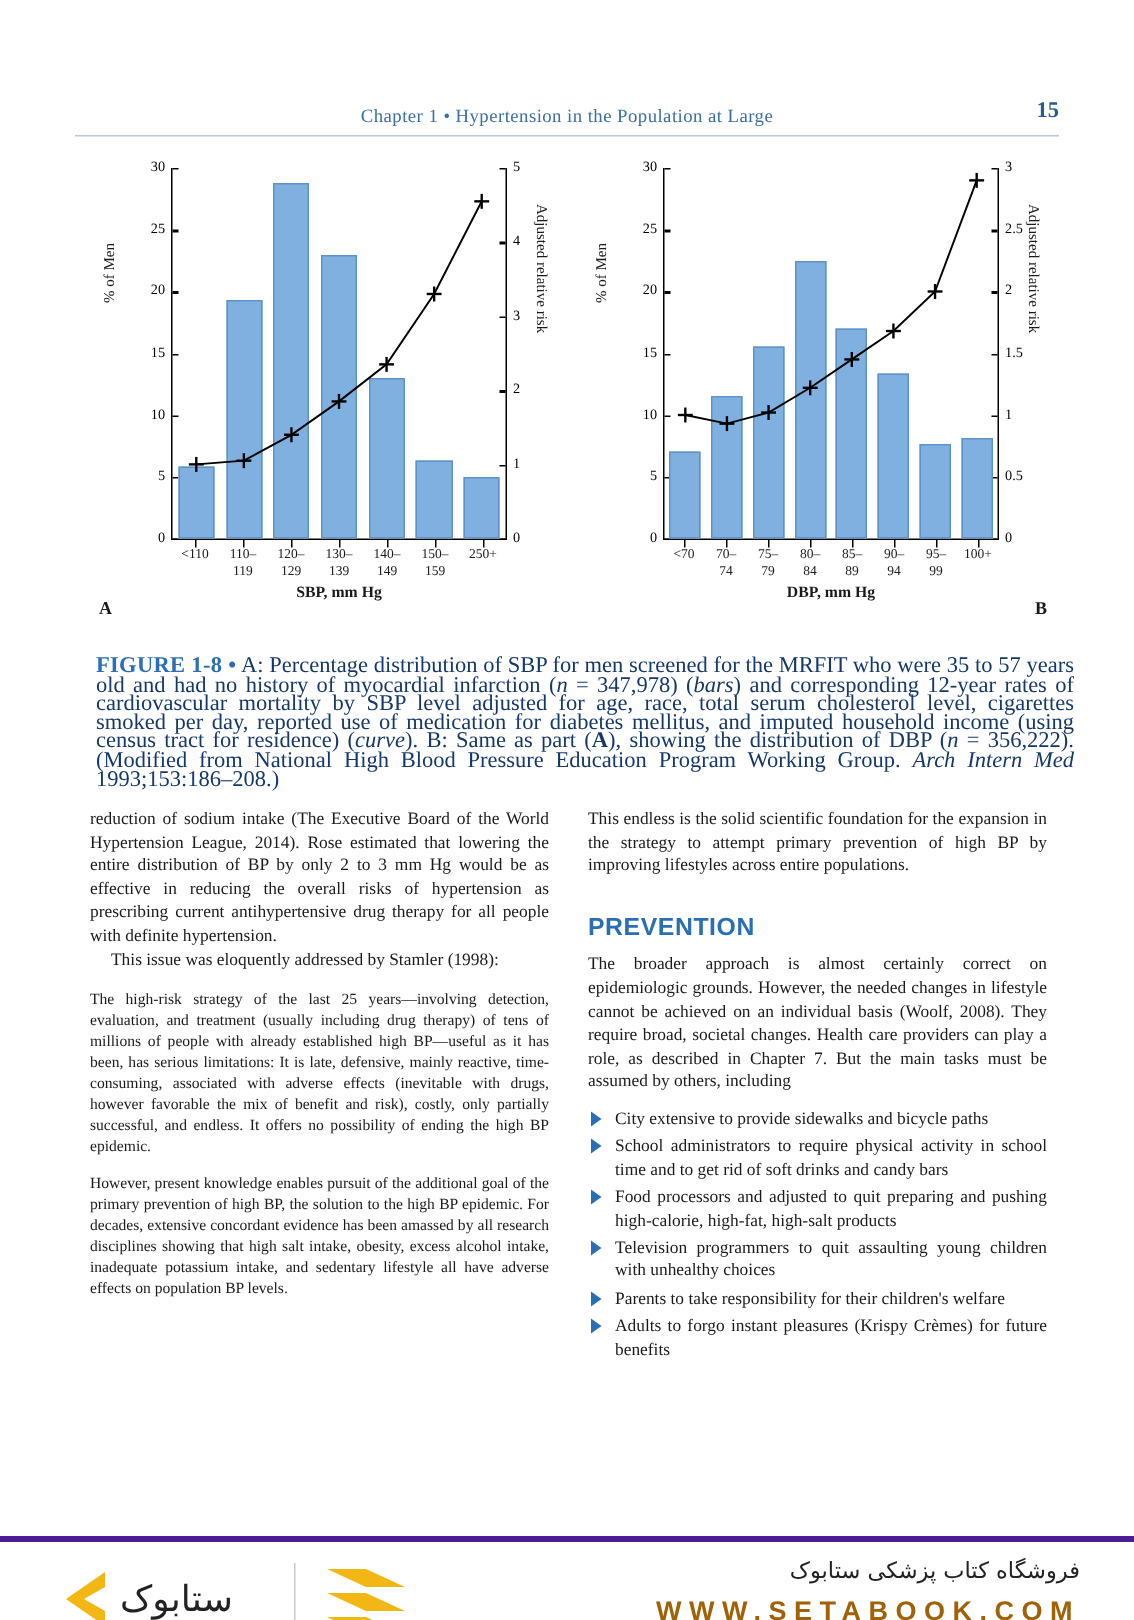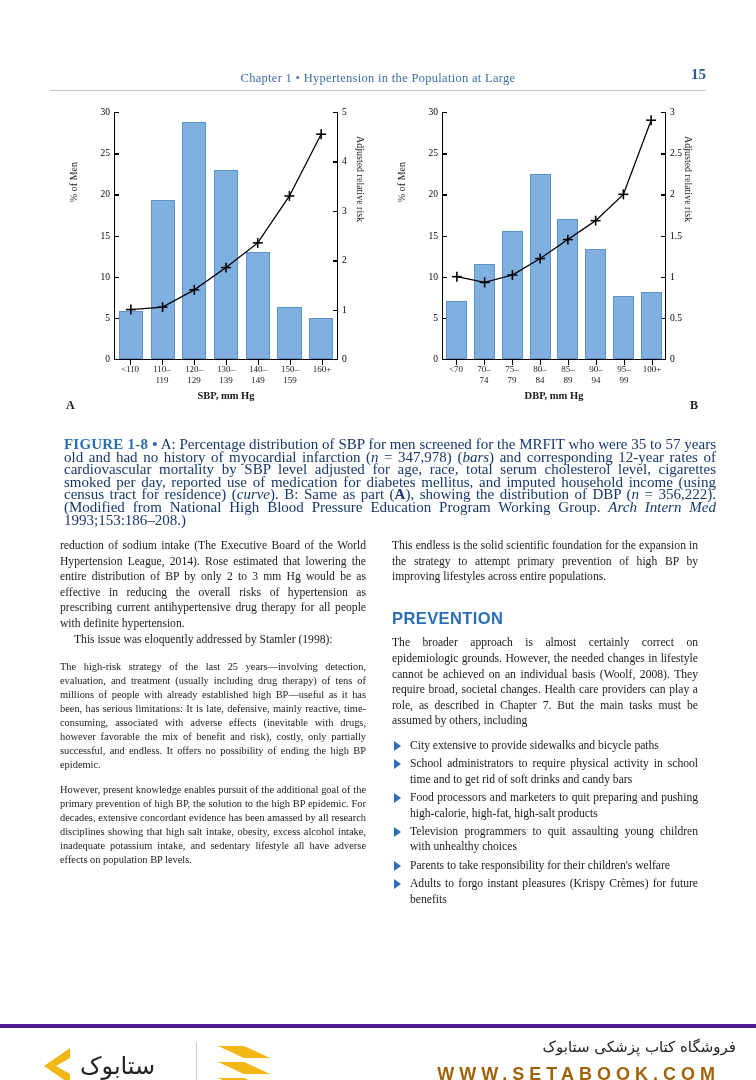--- a/index.html
+++ b/index.html
@@ -142,21 +142,21 @@
   .f-logo{
     position:absolute;left:36px;top:12px;width:150px;height:52px;
   }
   .f-divider{
     position:absolute;left:196px;top:14px;width:1px;height:48px;background:#c9c9c9;
   }
   .f-chev{
     position:absolute;left:216px;top:16px;width:56px;height:46px;
   }
   .f-fa{
-    position:absolute;right:20px;top:10px;
+    position:absolute;right:36px;top:10px;
     font-size:15px;color:#222;font-family:"DejaVu Sans", sans-serif;
     direction:rtl;
   }
   .f-url{
     position:absolute;right:36px;top:36px;
     font-size:18px;letter-spacing:5px;color:#a16207;
     font-family:"Liberation Sans", sans-serif;font-weight:bold;
   }
 </style>
 </head>
@@ -259,21 +259,21 @@
           <div class="xtick" style="left: 176px;"></div>
           <div class="xtick" style="left: 208px;"></div>
         </div>
       <div class="xlabels" id="xlabels-a">
           <div class="xlab">&lt;110</div>
           <div class="xlab">110–<br>119</div>
           <div class="xlab">120–<br>129</div>
           <div class="xlab">130–<br>139</div>
           <div class="xlab">140–<br>149</div>
           <div class="xlab">150–<br>159</div>
-          <div class="xlab">160+</div>
+          <div class="xlab">250+</div>
         </div>
       <div class="axis-title">SBP, mm Hg</div>
       <div class="panel-letter a">A</div>
     </div>
 
     <div class="panel panel-b">
       <div class="ylab-left">% of Men</div>
       <div class="ylab-right">Adjusted relative risk</div>
 
       <div class="plot">
@@ -395,21 +395,21 @@
     </div>
   </div>
 
   <div class="col col-right">
     <p>This endless is the solid scientific foundation for the expansion in the strategy to attempt primary prevention of high BP by improving lifestyles across entire populations.</p>
     <h2 class="sect">PREVENTION</h2>
     <p>The broader approach is almost certainly correct on epidemiologic grounds. However, the needed changes in lifestyle cannot be achieved on an individual basis (Woolf, 2008). They require broad, societal changes. Health care providers can play a role, as described in Chapter 7. But the main tasks must be assumed by others, including</p>
     <ul class="bullets" id="bullets">
         <li><span class="bl"></span><span>City extensive to provide sidewalks and bicycle paths</span></li>
         <li><span class="bl"></span><span>School administrators to require physical activity in school time and to get rid of soft drinks and candy bars</span></li>
-        <li><span class="bl"></span><span>Food processors and marketers to quit preparing and pushing high-calorie, high-fat, high-salt products</span></li>
+        <li><span class="bl"></span><span>Food processors and adjusted to quit preparing and pushing high-calorie, high-fat, high-salt products</span></li>
         <li><span class="bl"></span><span>Television programmers to quit assaulting young children with unhealthy choices</span></li>
         <li><span class="bl"></span><span>Parents to take responsibility for their children's welfare</span></li>
         <li><span class="bl"></span><span>Adults to forgo instant pleasures (Krispy Crèmes) for future benefits</span></li>
       </ul>
   </div>
 
   <div class="footer">
     <div class="footer-inner">
       <div class="f-logo">
         <svg width="150" height="52" viewBox="0 0 150 52">

